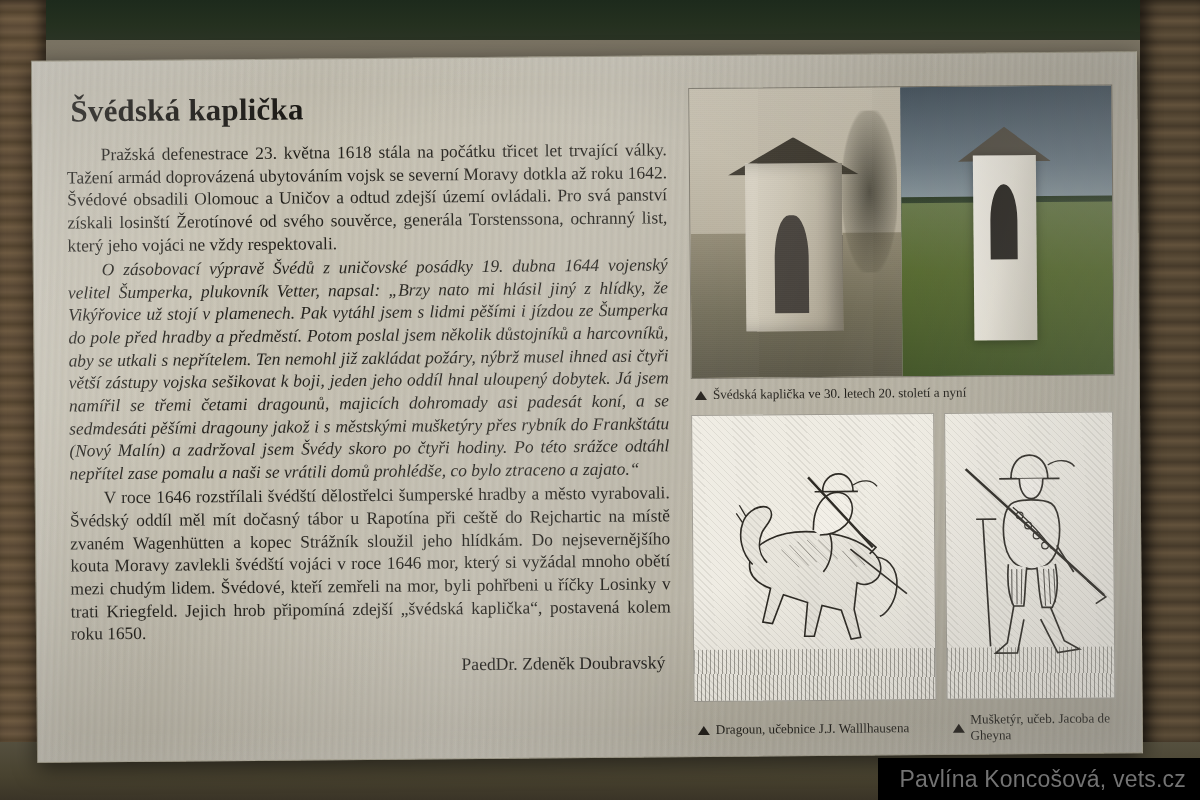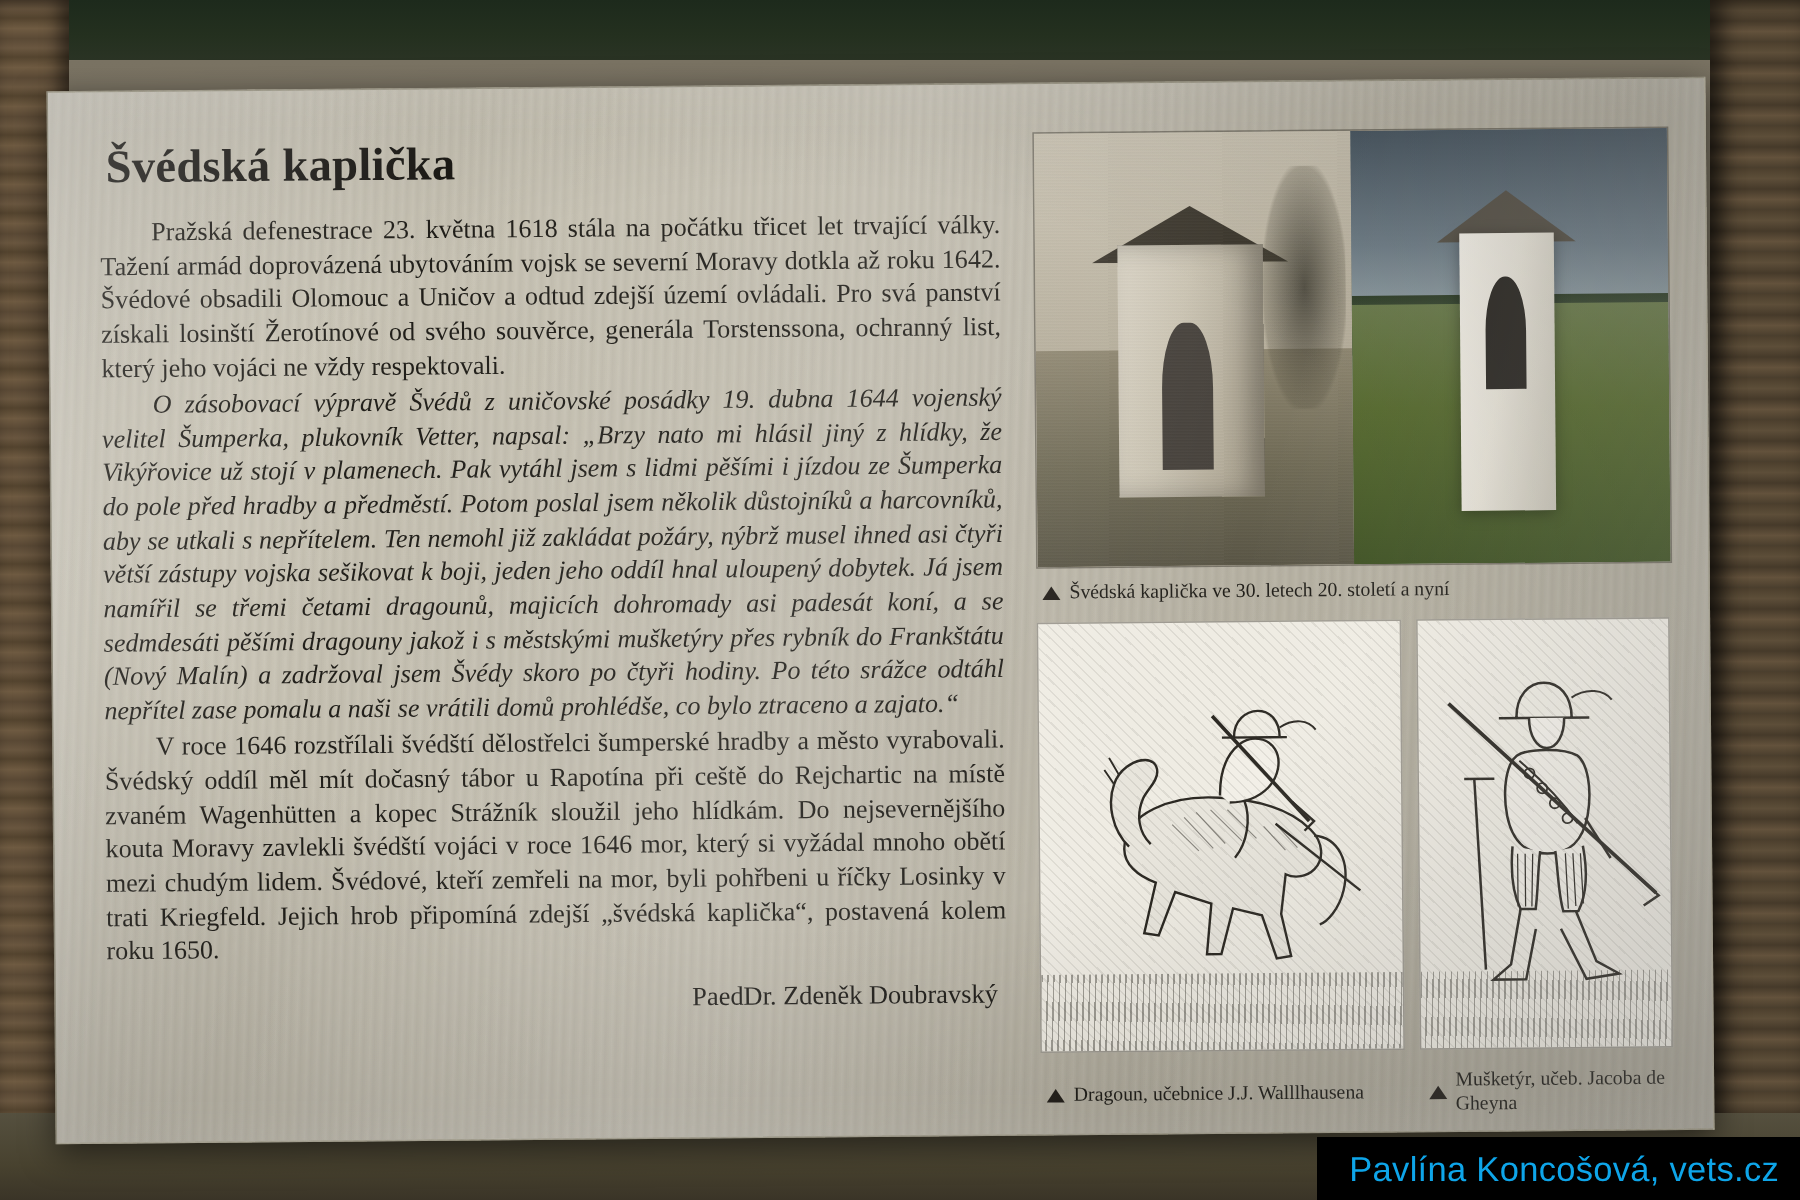--- a/index.html
+++ b/index.html
@@ -301,21 +301,21 @@
   .cap-row .caption.c2 { flex: 1 1 auto; }
 
   
   .watermark {
     position: absolute;
     right: 0;
     bottom: 0;
     height: 42px;
     padding: 0 14px 0 22px;
     background: #000;
-    color: #0ea5e9;
+    color: #737373;
     font-family: "Liberation Sans", sans-serif;
     font-size: 23px;
     display: flex;
     align-items: center;
     letter-spacing: .2px;
   }
 </style>
 </head>
 <body>
 

